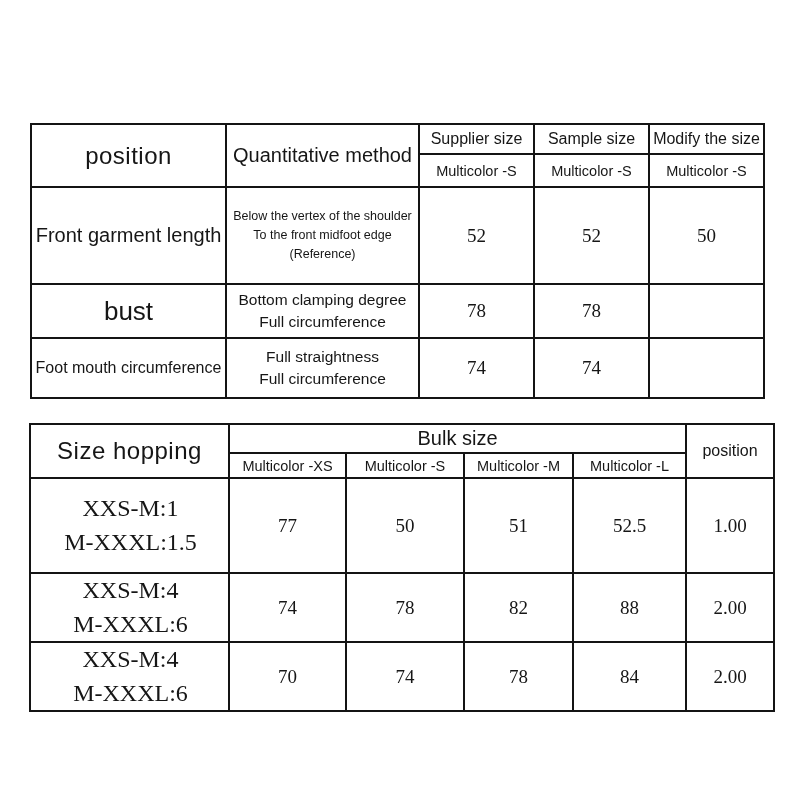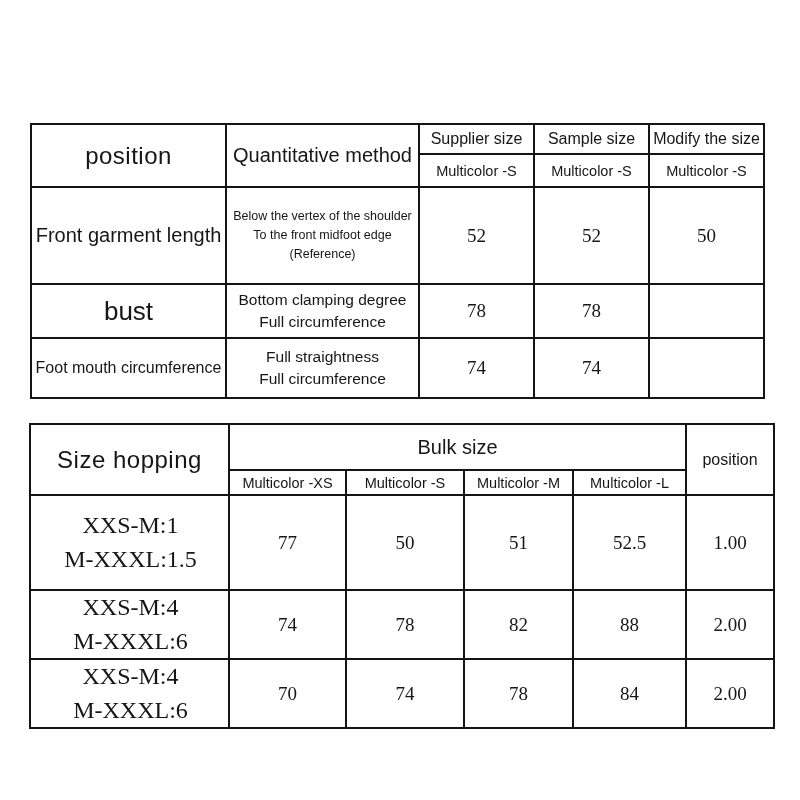--- a/index.html
+++ b/index.html
@@ -45,21 +45,21 @@
   #table1 tr.r-3  { height: 60px; }
 
   
   #table2 { left: 29px; top: 423px; width: 744px; }
   #table2 col.c-hop { width: 199px; }
   #table2 col.c-xs  { width: 117px; }
   #table2 col.c-s   { width: 118px; }
   #table2 col.c-m   { width: 109px; }
   #table2 col.c-l   { width: 113px; }
   #table2 col.c-tol { width: 88px; }
-  #table2 tr.hr-a { height: 46px; }
+  #table2 tr.hr-a { height: 29px; }
   #table2 tr.hr-b { height: 25px; }
   #table2 tr.r-1  { height: 95px; }
   #table2 tr.r-2  { height: 55px; }
   #table2 tr.r-3  { height: 54px; }
 
   
   .h-xl  { font-size: 24px; letter-spacing: 0.5px; }
   .h-lg  { font-size: 20px; }
   .h-md  { font-size: 16px; }
   .h-tol { font-size: 16px; }

